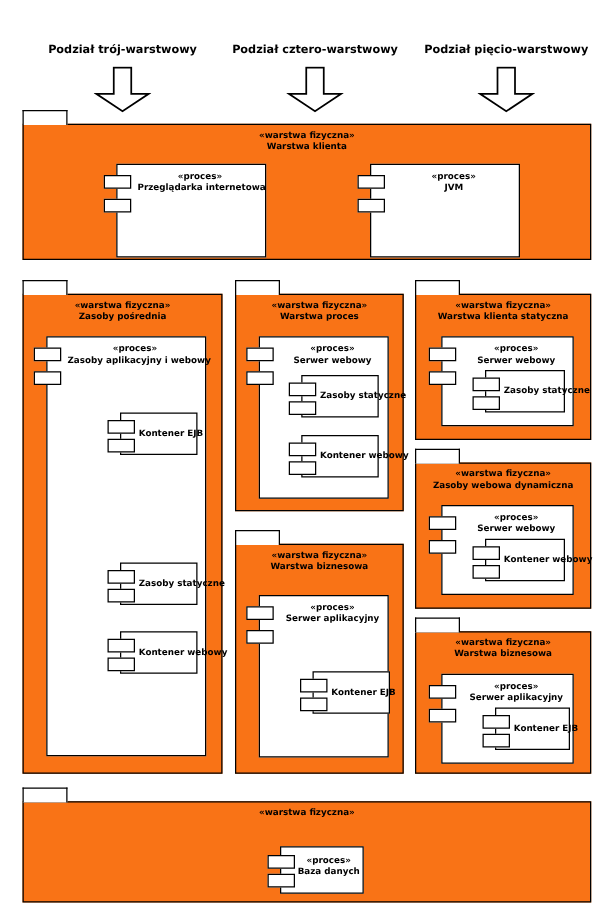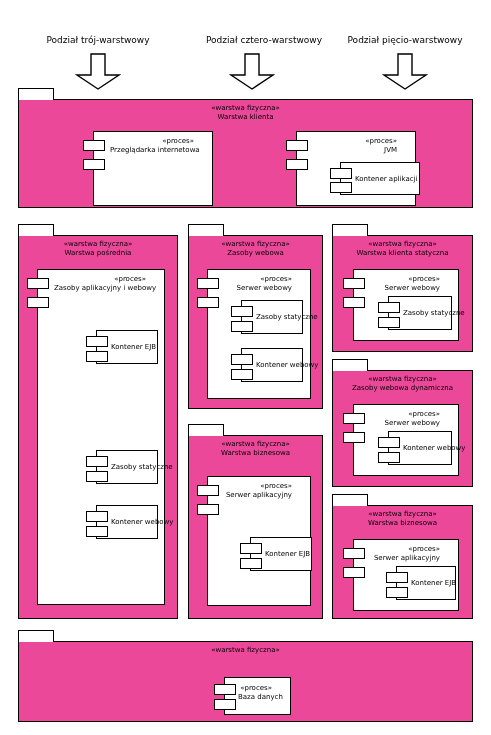--- a/index.html
+++ b/index.html
@@ -13,20 +13,21 @@
     font-family: "DejaVu Sans", sans-serif;
     color: #000000;
     overflow: hidden;
     position: relative;
   }
 
   #canvas {
     position: relative;
     width: 491px;
     height: 735px;
+    font-weight: bold;
   }
 
   
   .division-label {
     position: absolute;
     font-size: 9px;
     line-height: 11px;
     white-space: nowrap;
     text-align: center;
     color: #000;
@@ -54,21 +55,21 @@
     box-sizing: border-box;
     z-index: 2;
   }
   .pkg-body {
     position: absolute;
     left: 0;
     top: 11px;
     right: 0;
     bottom: 0;
     border: 1px solid #000;
-    background: #ec4899;
+    background: #f97316;
     box-sizing: border-box;
   }
   .pkg-title {
     position: absolute;
     left: 0;
     right: 0;
     top: 4px;
     text-align: center;
     font-size: 7px;
     line-height: 8.5px;
@@ -92,23 +93,23 @@
     border: 1px solid #000;
     background: #fff;
     box-sizing: border-box;
     z-index: 3;
   }
   .comp-tab.t1 { top: 8px; }
   .comp-tab.t2 { top: 27px; }
   .comp-label {
     position: absolute;
     left: 14px;
-    right: 18px;
+    right: 2px;
     top: 5px;
-    text-align: right;
+    text-align: center;
     font-size: 7px;
     line-height: 8.5px;
     white-space: nowrap;
   }
   .comp-label.single {
     top: 50%;
     transform: translateY(-50%);
   }
   .comp.big > .comp-label { left: 16px; }
 </style>
@@ -117,21 +118,21 @@
 
 <div id="canvas">
 
   <div class="division-label" style="left:18px; top:35px; width:160px;">Podział trój-warstwowy</div>
   <div class="division-arrow" style="left:75px; top:53px;">
     <svg width="46" height="38" viewBox="0 0 46 38" xmlns="http://www.w3.org/2000/svg">
       <polygon points="16,1 30,1 30,22 44,22 23,36 2,22 16,22" fill="#ffffff" stroke="#000000" stroke-width="1.4"></polygon>
     </svg>
   </div>
 
-  <div class="division-label" style="left:184px; top:35px; width:160px;">Podział cztero-warstwowy</div>
+  <div class="division-label" style="left:172px; top:35px; width:160px;">Podział cztero-warstwowy</div>
   <div class="division-arrow" style="left:229px; top:53px;">
     <svg width="46" height="38" viewBox="0 0 46 38" xmlns="http://www.w3.org/2000/svg">
       <polygon points="16,1 30,1 30,22 44,22 23,36 2,22 16,22" fill="#ffffff" stroke="#000000" stroke-width="1.4"></polygon>
     </svg>
   </div>
 
   <div class="division-label" style="left:325px; top:35px; width:160px;">Podział pięcio-warstwowy</div>
   <div class="division-arrow" style="left:382px; top:53px;">
     <svg width="46" height="38" viewBox="0 0 46 38" xmlns="http://www.w3.org/2000/svg">
       <polygon points="16,1 30,1 30,22 44,22 23,36 2,22 16,22" fill="#ffffff" stroke="#000000" stroke-width="1.4"></polygon>
@@ -156,35 +157,30 @@
 
       </div>
 
       <div class="comp big" style="left:277px; top:31px; width:120px; height:75px;">
         <div class="comp-tab t1"></div>
         <div class="comp-tab t2"></div>
         <div class="comp-label">
           <span class="stereo">«proces»</span>
           <span>JVM</span>
         </div>
-        <div class="comp" style="left:43px; top:30px; width:80px; height:33px;">
-          <div class="comp-tab t1" style="top:5px;"></div>
-          <div class="comp-tab t2" style="top:19px;"></div>
-          <div class="comp-label single">Kontener aplikacji</div>
-        </div>
       </div>
     </div>
   </div>
 
   <div class="pkg" style="left:18px; top:224px; width:160px; height:395px;">
     <div class="pkg-tab"></div>
     <div class="pkg-body">
       <div class="pkg-title">
         <span class="stereo">«warstwa fizyczna»</span>
-        <span class="pkg-name">Warstwa pośrednia</span>
+        <span class="pkg-name">Zasoby pośrednia</span>
       </div>
 
       <div class="comp big" style="left:18px; top:33px; width:128px; height:336px;">
         <div class="comp-tab t1"></div>
         <div class="comp-tab t2"></div>
         <div class="comp-label">
           <span class="stereo">«proces»</span>
           <span>Zasoby aplikacyjny i webowy</span>
         </div>
 
@@ -207,21 +203,21 @@
         </div>
       </div>
     </div>
   </div>
 
   <div class="pkg" style="left:188px; top:224px; width:135px; height:185px;">
     <div class="pkg-tab"></div>
     <div class="pkg-body">
       <div class="pkg-title">
         <span class="stereo">«warstwa fizyczna»</span>
-        <span class="pkg-name">Zasoby webowa</span>
+        <span class="pkg-name">Warstwa proces</span>
       </div>
 
       <div class="comp big" style="left:18px; top:33px; width:104px; height:130px;">
         <div class="comp-tab t1"></div>
         <div class="comp-tab t2"></div>
         <div class="comp-label">
           <span class="stereo">«proces»</span>
           <span>Serwer webowy</span>
         </div>
 

